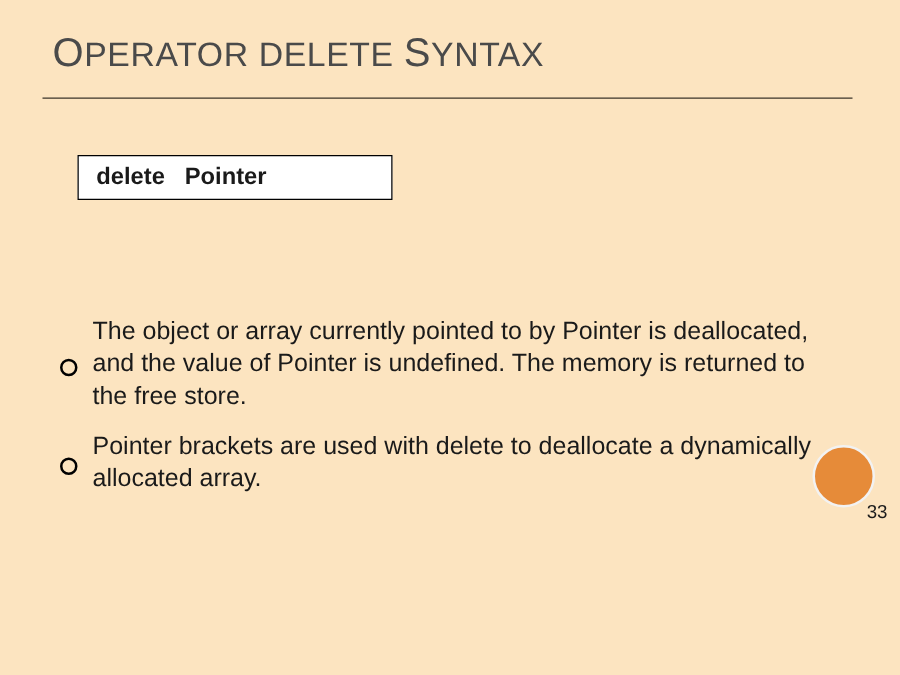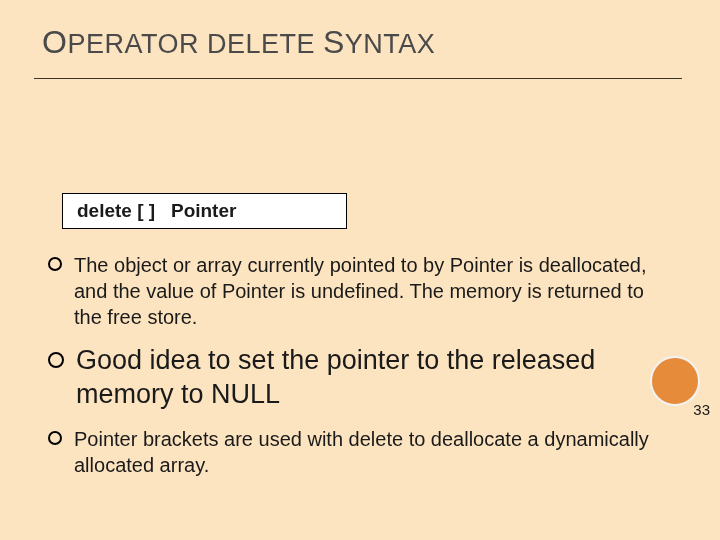--- a/index.html
+++ b/index.html
@@ -44,21 +44,21 @@
   }
   .sb1{left:62px;top:124px;width:222px}
   .sb2{left:62px;top:193px;width:255px}
   .content{
     position:absolute;
     left:48px;top:252px;
     width:614px;
   }
   .item{
     display:flex;
-    align-items:flex-start;
+    align-items:center;
     margin-bottom:14px;
   }
   .bullet{
     width:14px;height:14px;
     flex:0 0 14px;
     border:2px solid #000;
     border-radius:50%;
     box-sizing:border-box;
     margin-top:5px;
     margin-right:12px;
@@ -86,33 +86,29 @@
   }
 </style>
 </head>
 <body>
 
 <div class="slide">
 
   <div class="title"><span class="cap">O</span>PERATOR DELETE <span class="cap">S</span>YNTAX</div>
   <div class="rule"></div>
 
-  <div class="syntax-box sb2">delete [ ]   Pointer</div>
+  <div class="syntax-box sb1">delete   Pointer</div>
 
   <div class="content">
 
     <div class="item">
       <div class="bullet"></div>
       <div class="txt">The object or array currently pointed to by Pointer is deallocated, and the value of Pointer is undefined. The memory is returned to the free store.</div>
     </div>
 
-    <div class="item large">
-      <div class="bullet"></div>
-      <div class="txt">Good idea to set the pointer to the released memory to NULL</div>
-    </div>
 
     <div class="item">
       <div class="bullet"></div>
       <div class="txt">Pointer brackets are used with delete to deallocate a dynamically allocated array.</div>
     </div>
 
   </div>
 
   <div class="corner"></div>
   <div class="pagenum">33</div>

